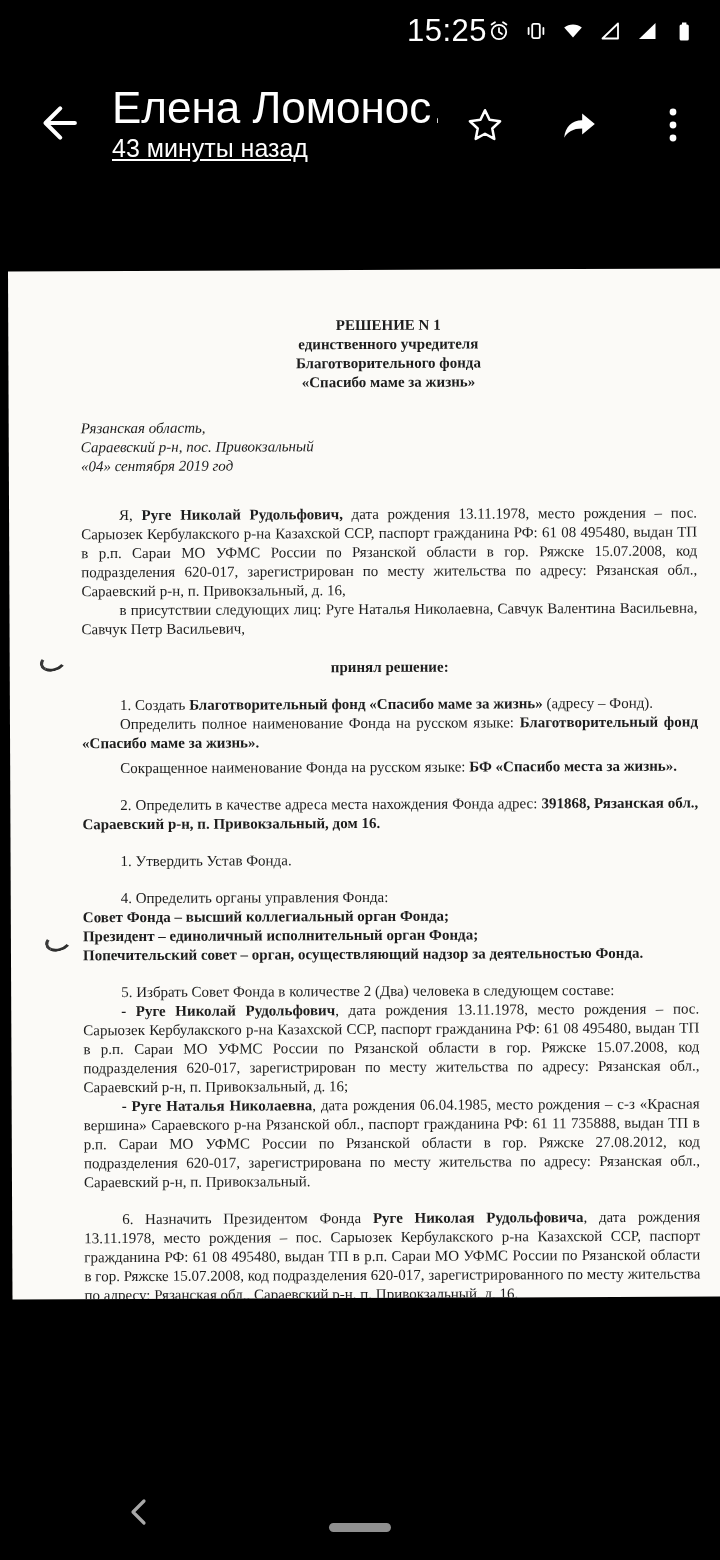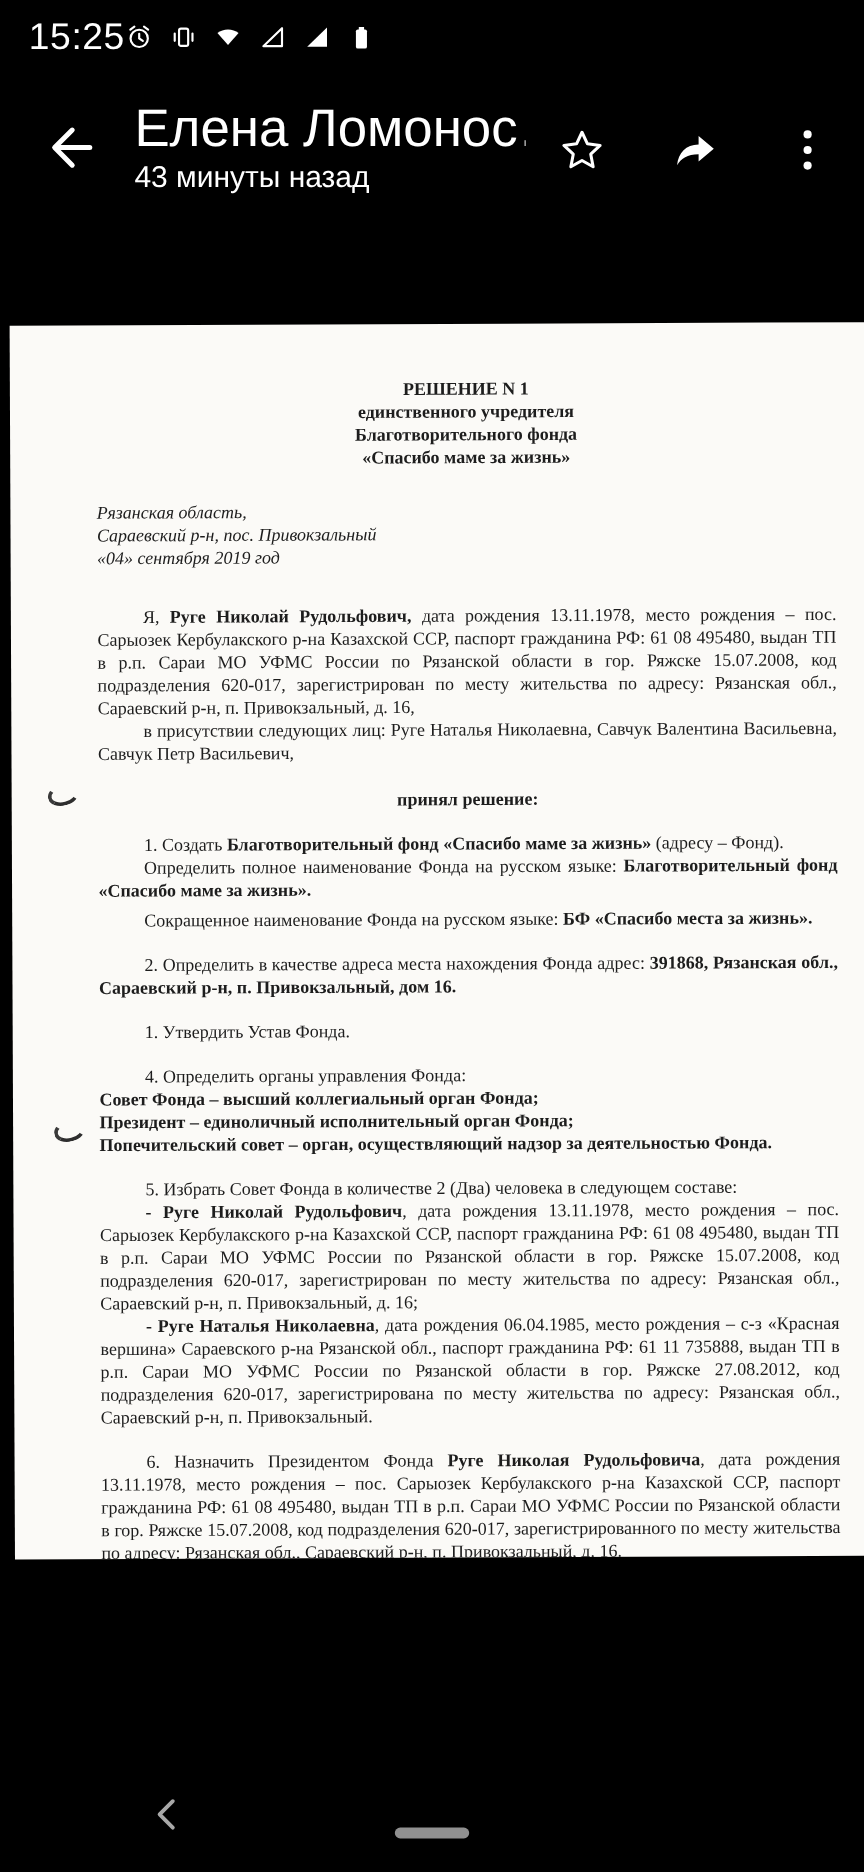--- a/index.html
+++ b/index.html
@@ -3,35 +3,35 @@
 <meta charset="utf-8">
 <style>
   html,body{margin:0;padding:0;}
   body{
     width:720px;height:1560px;position:relative;overflow:hidden;
     background:#000;font-family:"Liberation Sans",sans-serif;
   }
   
   .status-bar{
     position:absolute;top:0;left:0;right:0;height:62px;
-    display:flex;align-items:center;justify-content:flex-start;
+    display:flex;align-items:center;justify-content:flex-end;
     padding:0 24px;box-sizing:border-box;color:#fff;
   }
   .sb-time{font-size:31px;font-weight:400;letter-spacing:.5px;}
   .sb-icons{display:flex;align-items:center;gap:13px;}
   .sb-icons svg{display:block;}
   
   .app-header{
     position:absolute;top:64px;left:0;right:0;height:122px;
     display:flex;align-items:center;color:#fff;
   }
   .hback{width:112px;display:flex;justify-content:center;align-items:center;}
   .htext{flex:1;min-width:0;}
   .htitle{font-size:44px;line-height:42px;font-weight:400;white-space:nowrap;overflow:hidden;}
-  .hsub{font-size:25px;line-height:30px;margin-top:4px;font-weight:400;}
+  .hsub{font-size:25px;line-height:30px;margin-top:4px;font-weight:400;text-decoration:underline;}
   .hicons{display:flex;align-items:center;}
   .hicon{width:94px;display:flex;justify-content:center;align-items:center;}
   
   .page{
     position:absolute;left:8px;top:270px;width:712px;height:1028px;
     background:#fbfaf7;transform:rotate(-0.25deg);transform-origin:50% 0;
     overflow:hidden;box-shadow:0 0 6px rgba(0,0,0,.8);
   }
   .doc{
     position:absolute;left:72px;right:24px;top:46px;

